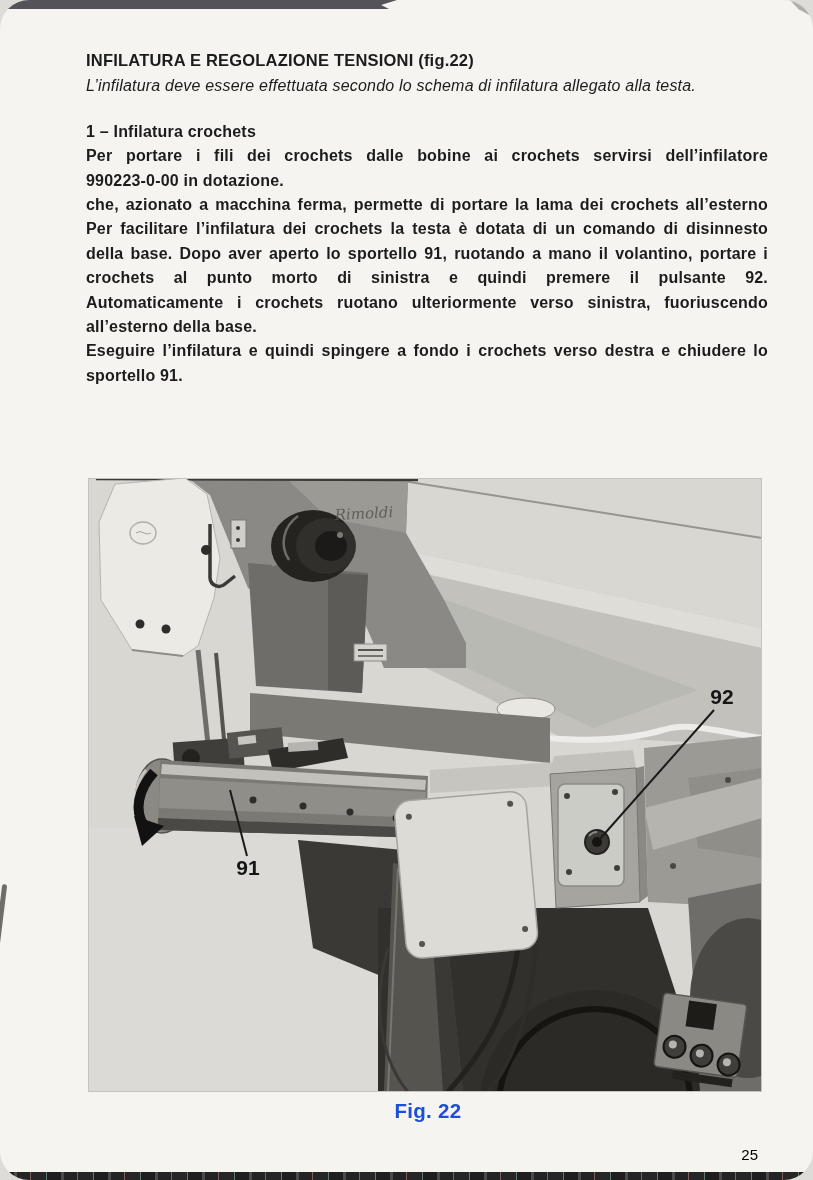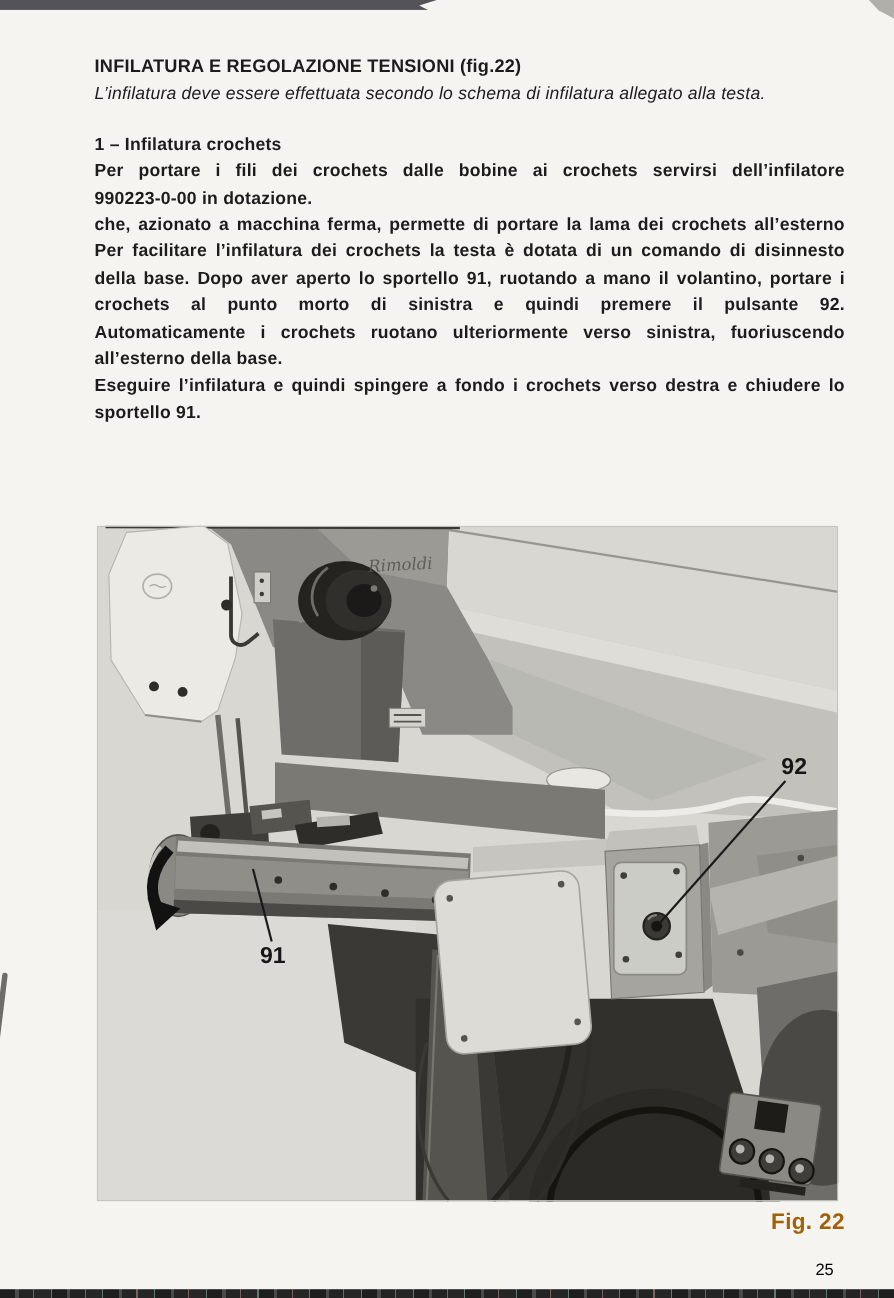--- a/index.html
+++ b/index.html
@@ -1,18 +1,18 @@
 <!DOCTYPE html>
 <html><head>
 <meta charset="utf-8">
 <style>
   html,body{margin:0;padding:0;background:#dddcd8;}
   .page{
     position:relative;width:813px;height:1180px;background:#f5f4f0;overflow:hidden;
-    font-family:"Liberation Sans",sans-serif;color:#1c1c1c;
+    font-family:"Liberation Sans",sans-serif;color:#1c1c1c;border-radius:29px;
   }
   
   .scan-top{position:absolute;left:0;top:0;width:397px;height:9px;background:#54535a;
     clip-path:polygon(0 0,100% 0,96% 55%,98% 100%,0 100%);}
   .scan-top-right{position:absolute;right:0;top:0;width:32px;height:17px;background:#a3a29e;
     clip-path:polygon(28% 0,100% 0,100% 100%,55% 55%);opacity:.85;}
   .scan-left{position:absolute;left:-2px;top:884px;width:5px;height:70px;background:#6e6d69;
     transform:rotate(7deg);border-radius:3px;}
   .scan-bottom{position:absolute;left:0;bottom:0;width:813px;height:8px;
     background:repeating-linear-gradient(90deg,#1e1e1e 0 14px,#4a4a4a 14px 17px,#232323 17px 30px,#7c5f5f 30px 31px,#262626 31px 46px,#5f7a74 46px 47px);}
@@ -20,22 +20,22 @@
   .content{position:absolute;left:86px;top:48px;width:682px;font-size:16px;line-height:24.4px;letter-spacing:0.2px;}
   .title{margin:0 0 2px 0;font-size:16.5px;font-weight:700;line-height:24.4px;letter-spacing:0.2px;}
   .intro{margin:0;font-style:italic;}
   .section-heading{margin:21px 0 0 0;font-size:16px;font-weight:700;line-height:24.4px;letter-spacing:0.2px;}
   .para{margin:0;font-weight:bold;}
   .jline{text-align:justify;text-align-last:justify;text-justify:inter-word;}
   .jline.last{text-align-last:left;}
   
   .figure{position:absolute;left:88px;top:478px;width:674px;height:614px;margin:0;}
   .figure svg{display:block;}
-  .fig-caption{position:absolute;left:88px;top:1099px;width:680px;text-align:right;
-    font-size:20.5px;font-weight:700;letter-spacing:0.3px;color:#a16207;}
+  .fig-caption{position:absolute;left:88px;top:1099px;width:680px;text-align:center;
+    font-size:20.5px;font-weight:700;letter-spacing:0.3px;color:#1d4ed8;}
   .page-number{position:absolute;right:55px;top:1146px;font-size:15px;color:#000000;}
 </style>
 </head>
 <body>
 
 <div class="page">
 
   <div class="scan-top"></div>
   <div class="scan-top-right"></div>
   <div class="scan-left"></div>

